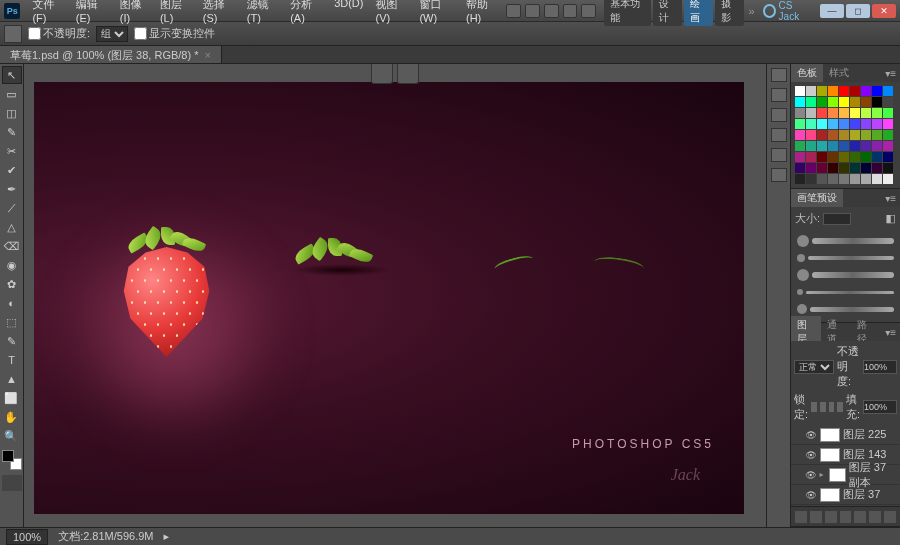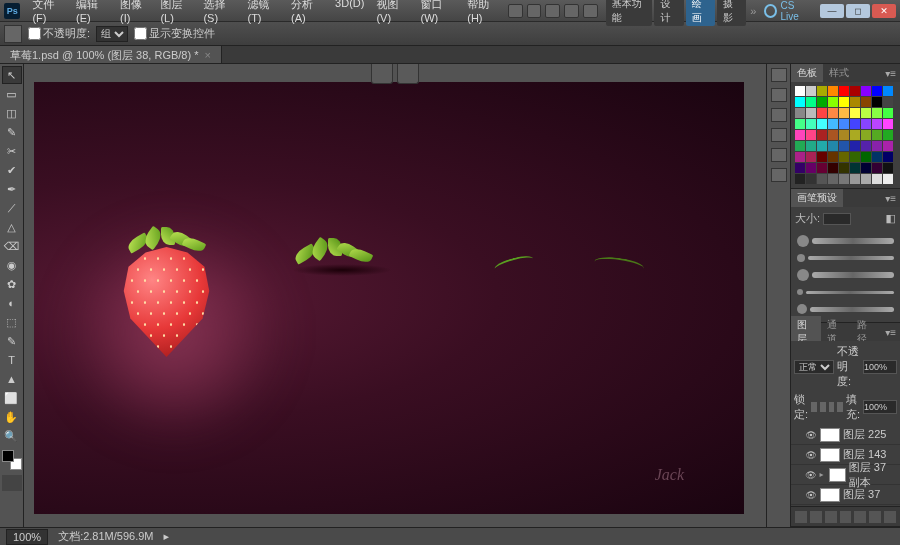--- a/index.html
+++ b/index.html
@@ -50,21 +50,21 @@
 .l3{width:18px;height:14px;top:0;left:32px;transform:rotate(-90deg)}
 .l4{width:20px;height:12px;top:4px;left:44px;transform:rotate(35deg)}
 .l5{width:22px;height:11px;top:10px;left:56px;transform:rotate(25deg)}
 .leaves2{position:absolute;top:158px;left:260px;width:100px;height:32px}
 .leaves2 .leaf{background:linear-gradient(135deg,#b8e050,#4e8c12)}
 .shadow2{position:absolute;top:182px;left:258px;width:100px;height:12px;background:radial-gradient(ellipse,#1a0008 0%,transparent 70%)}
 .sprig1{position:absolute;top:176px;left:460px;width:40px;height:12px;border-top:2px solid #5aa020;border-radius:50%;transform:rotate(-15deg)}
 .sprig2{position:absolute;top:176px;left:560px;width:50px;height:14px;border-top:2px solid #4a7818;border-radius:50%;transform:rotate(8deg)}
 .credits{position:absolute;right:30px;bottom:60px;text-align:right;color:#9a6a7a;font-size:9px;letter-spacing:1px}
 .credits .title{color:#c89aaa;font-size:12px;letter-spacing:3px;margin-bottom:3px}
-.sig{position:absolute;right:60px;bottom:30px;color:#6a4555;font-style:italic;font-size:16px;font-family:cursive}
+.sig{position:absolute;right:44px;bottom:30px;color:#6a4555;font-style:italic;font-size:16px;font-family:cursive}
 
 .right-dock{width:24px;background:#535353;border-left:1px solid #222;display:flex;flex-direction:column;align-items:center;padding-top:4px;gap:6px}
 .right-dock .ri{width:16px;height:14px;background:#666;border:1px solid #333}
 
 .panels{width:110px;background:#535353;border-left:1px solid #222;display:flex;flex-direction:column}
 .panel{border-bottom:1px solid #222}
 .ptabs{height:18px;background:#3a3a3a;display:flex;align-items:center}
 .ptabs span{padding:2px 6px;color:#999;font-size:10px}
 .ptabs span.a{background:#535353;color:#ddd}
 .ptabs .mn{margin-left:auto;padding:0 4px;color:#aaa}
@@ -119,21 +119,21 @@
   <div class="ricon"></div>
   <div class="ricon"></div>
   <span class="sp"></span>
   <div class="workspace-tabs" id="ws-tabs">
       <span>基本功能</span>
       <span>设计</span>
       <span class="act">绘画</span>
       <span>摄影</span>
     </div>
   <span style="color:#999;margin-left:4px">»</span>
-  <span class="cslive">CS Live</span>
+  <span class="cslive">CS Jack</span>
   <div class="winbtns">
     <span class="min">—</span>
     <span class="max">◻</span>
     <span class="cls">✕</span>
   </div>
 </div>
 
 <div class="optbar">
   <div class="tool-ic"></div>
   <label>
@@ -274,20 +274,21 @@
       <div class="leaves2">
           <div class="leaf l1"></div>
           <div class="leaf l2"></div>
           <div class="leaf l3"></div>
           <div class="leaf l4"></div>
           <div class="leaf l5"></div>
         </div>
       <div class="sprig1"></div>
         <div class="sprig2"></div>
       <div class="credits">
+        <div class="title">PHOTOSHOP CS5</div>
       </div>
       <div class="sig">Jack</div>
     </div>
   </div>
 
   <div class="right-dock">
     <div class="ri"></div>
     <div class="ri"></div>
     <div class="ri"></div>
     <div class="ri"></div>

